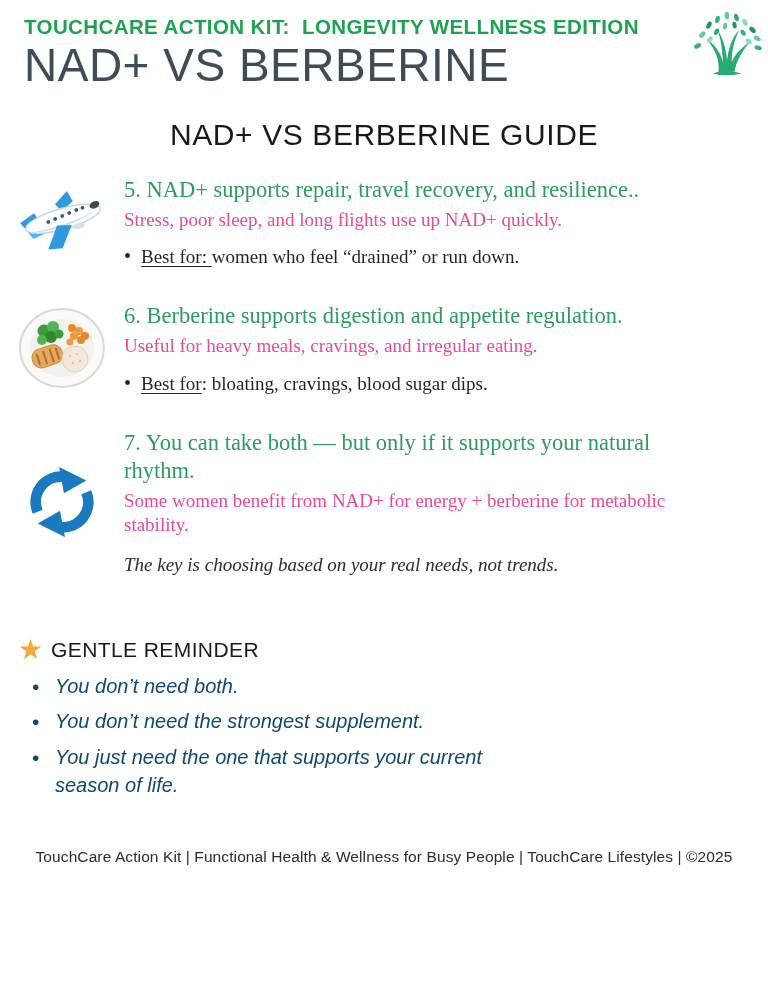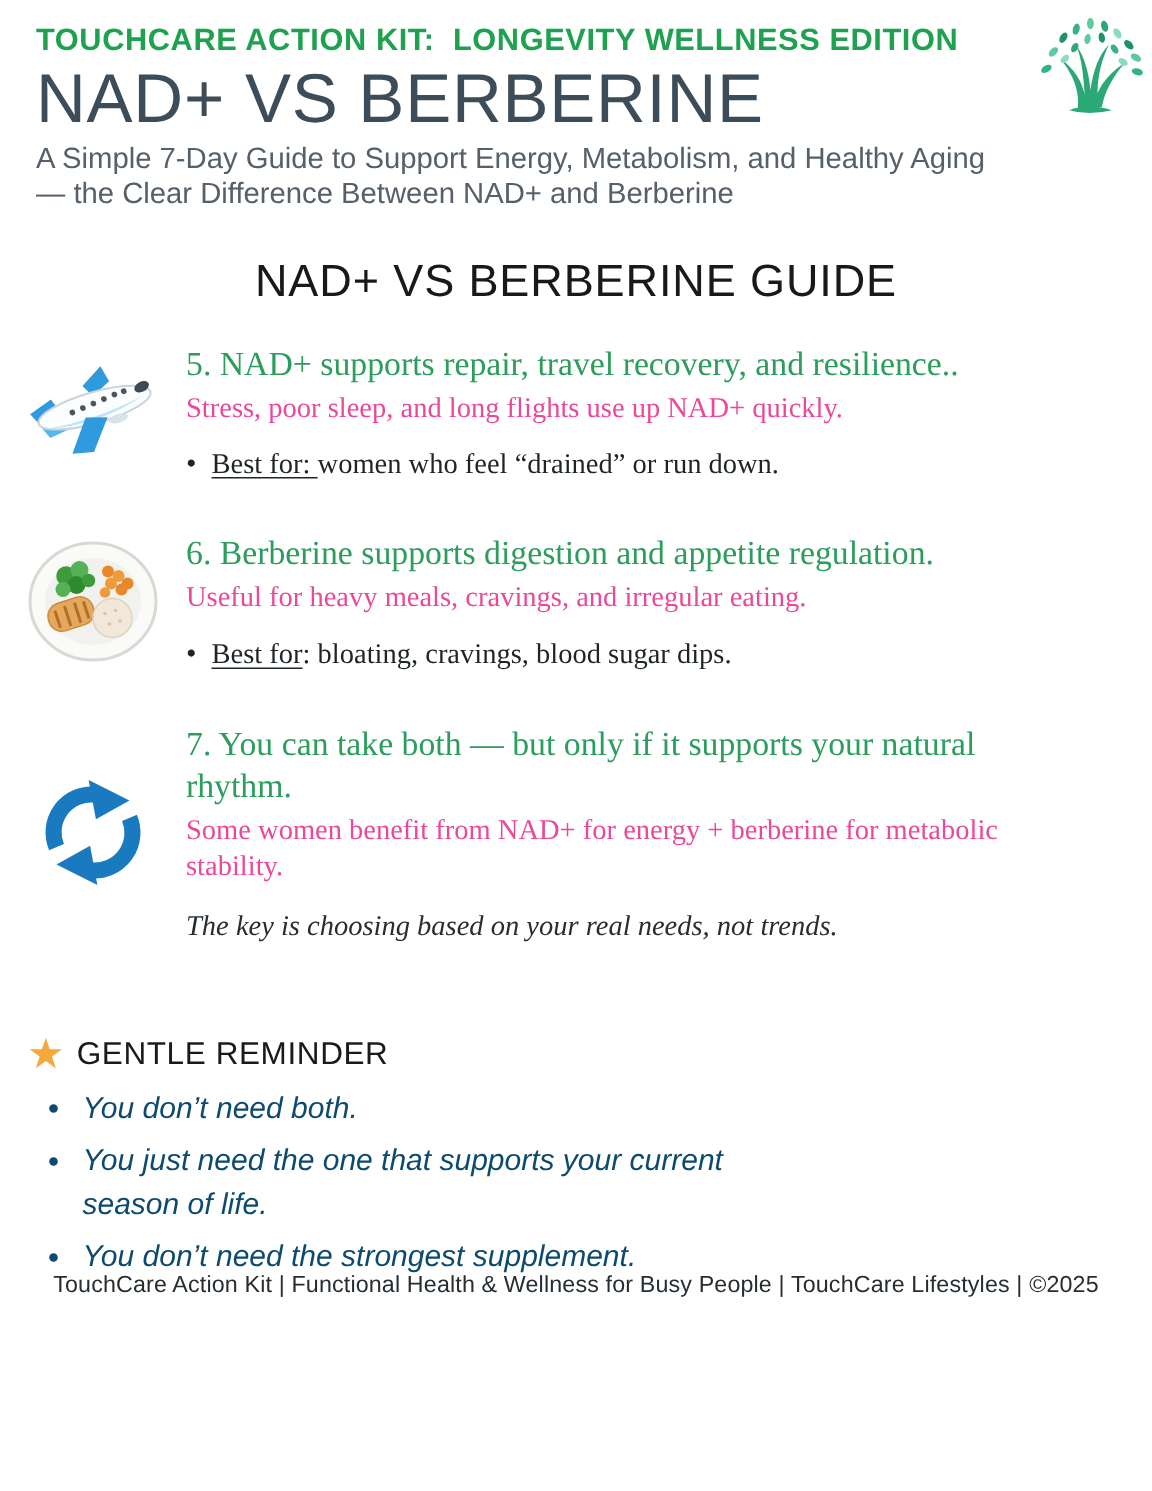--- a/index.html
+++ b/index.html
@@ -150,21 +150,20 @@
   }
 </style>
 </head>
 <body>
 
 <div class="page">
 
   <div class="header">
     <div class="kicker">TOUCHCARE ACTION KIT:  LONGEVITY WELLNESS EDITION</div>
     <div class="main-title">NAD+ VS BERBERINE</div>
-    <div class="subtitle">A Simple 7-Day Guide to Support Energy, Metabolism, and Healthy Aging — the Clear Difference Between NAD+ and Berberine</div>
   </div>
 
   <div class="logo">
     <svg viewBox="0 0 76 72" width="72" height="74" aria-hidden="true">
       <g fill="#2AA876">
         <path d="M30 66 C32 52 26 40 18 30 C28 37 33 46 35 55 C34 42 33 30 29 20 C35 29 38 40 39 52 C41 38 45 27 52 20 C47 30 44 42 44 54 C48 45 55 38 63 33 C55 42 49 53 47 64 Z"></path>
         <path d="M24 66 Q 38 61 54 66 Q 38 70 24 66 Z"></path>
       </g>
       <g>
         <ellipse cx="8" cy="37" rx="4" ry="2.4" fill="#36B285" transform="rotate(-30 8 37)"></ellipse>
@@ -286,20 +285,20 @@
 
   </div>
 
   <div class="reminder">
     <div class="reminder-title-row">
       <span class="star-glyph">★</span>
       <span class="reminder-title">GENTLE REMINDER</span>
     </div>
     <ul class="reminder-list">
       <li>You don’t need both.</li>
+      <li>You don’t need the strongest supplement.</li>
       <li>You just need the one that supports your current season of life.</li>
-      <li>You don’t need the strongest supplement.</li>
     </ul>
   </div>
 
   <div class="footer">TouchCare Action Kit | Functional Health &amp; Wellness for Busy People | TouchCare Lifestyles | ©2025</div>
 
 </div>
 
 </body></html>

